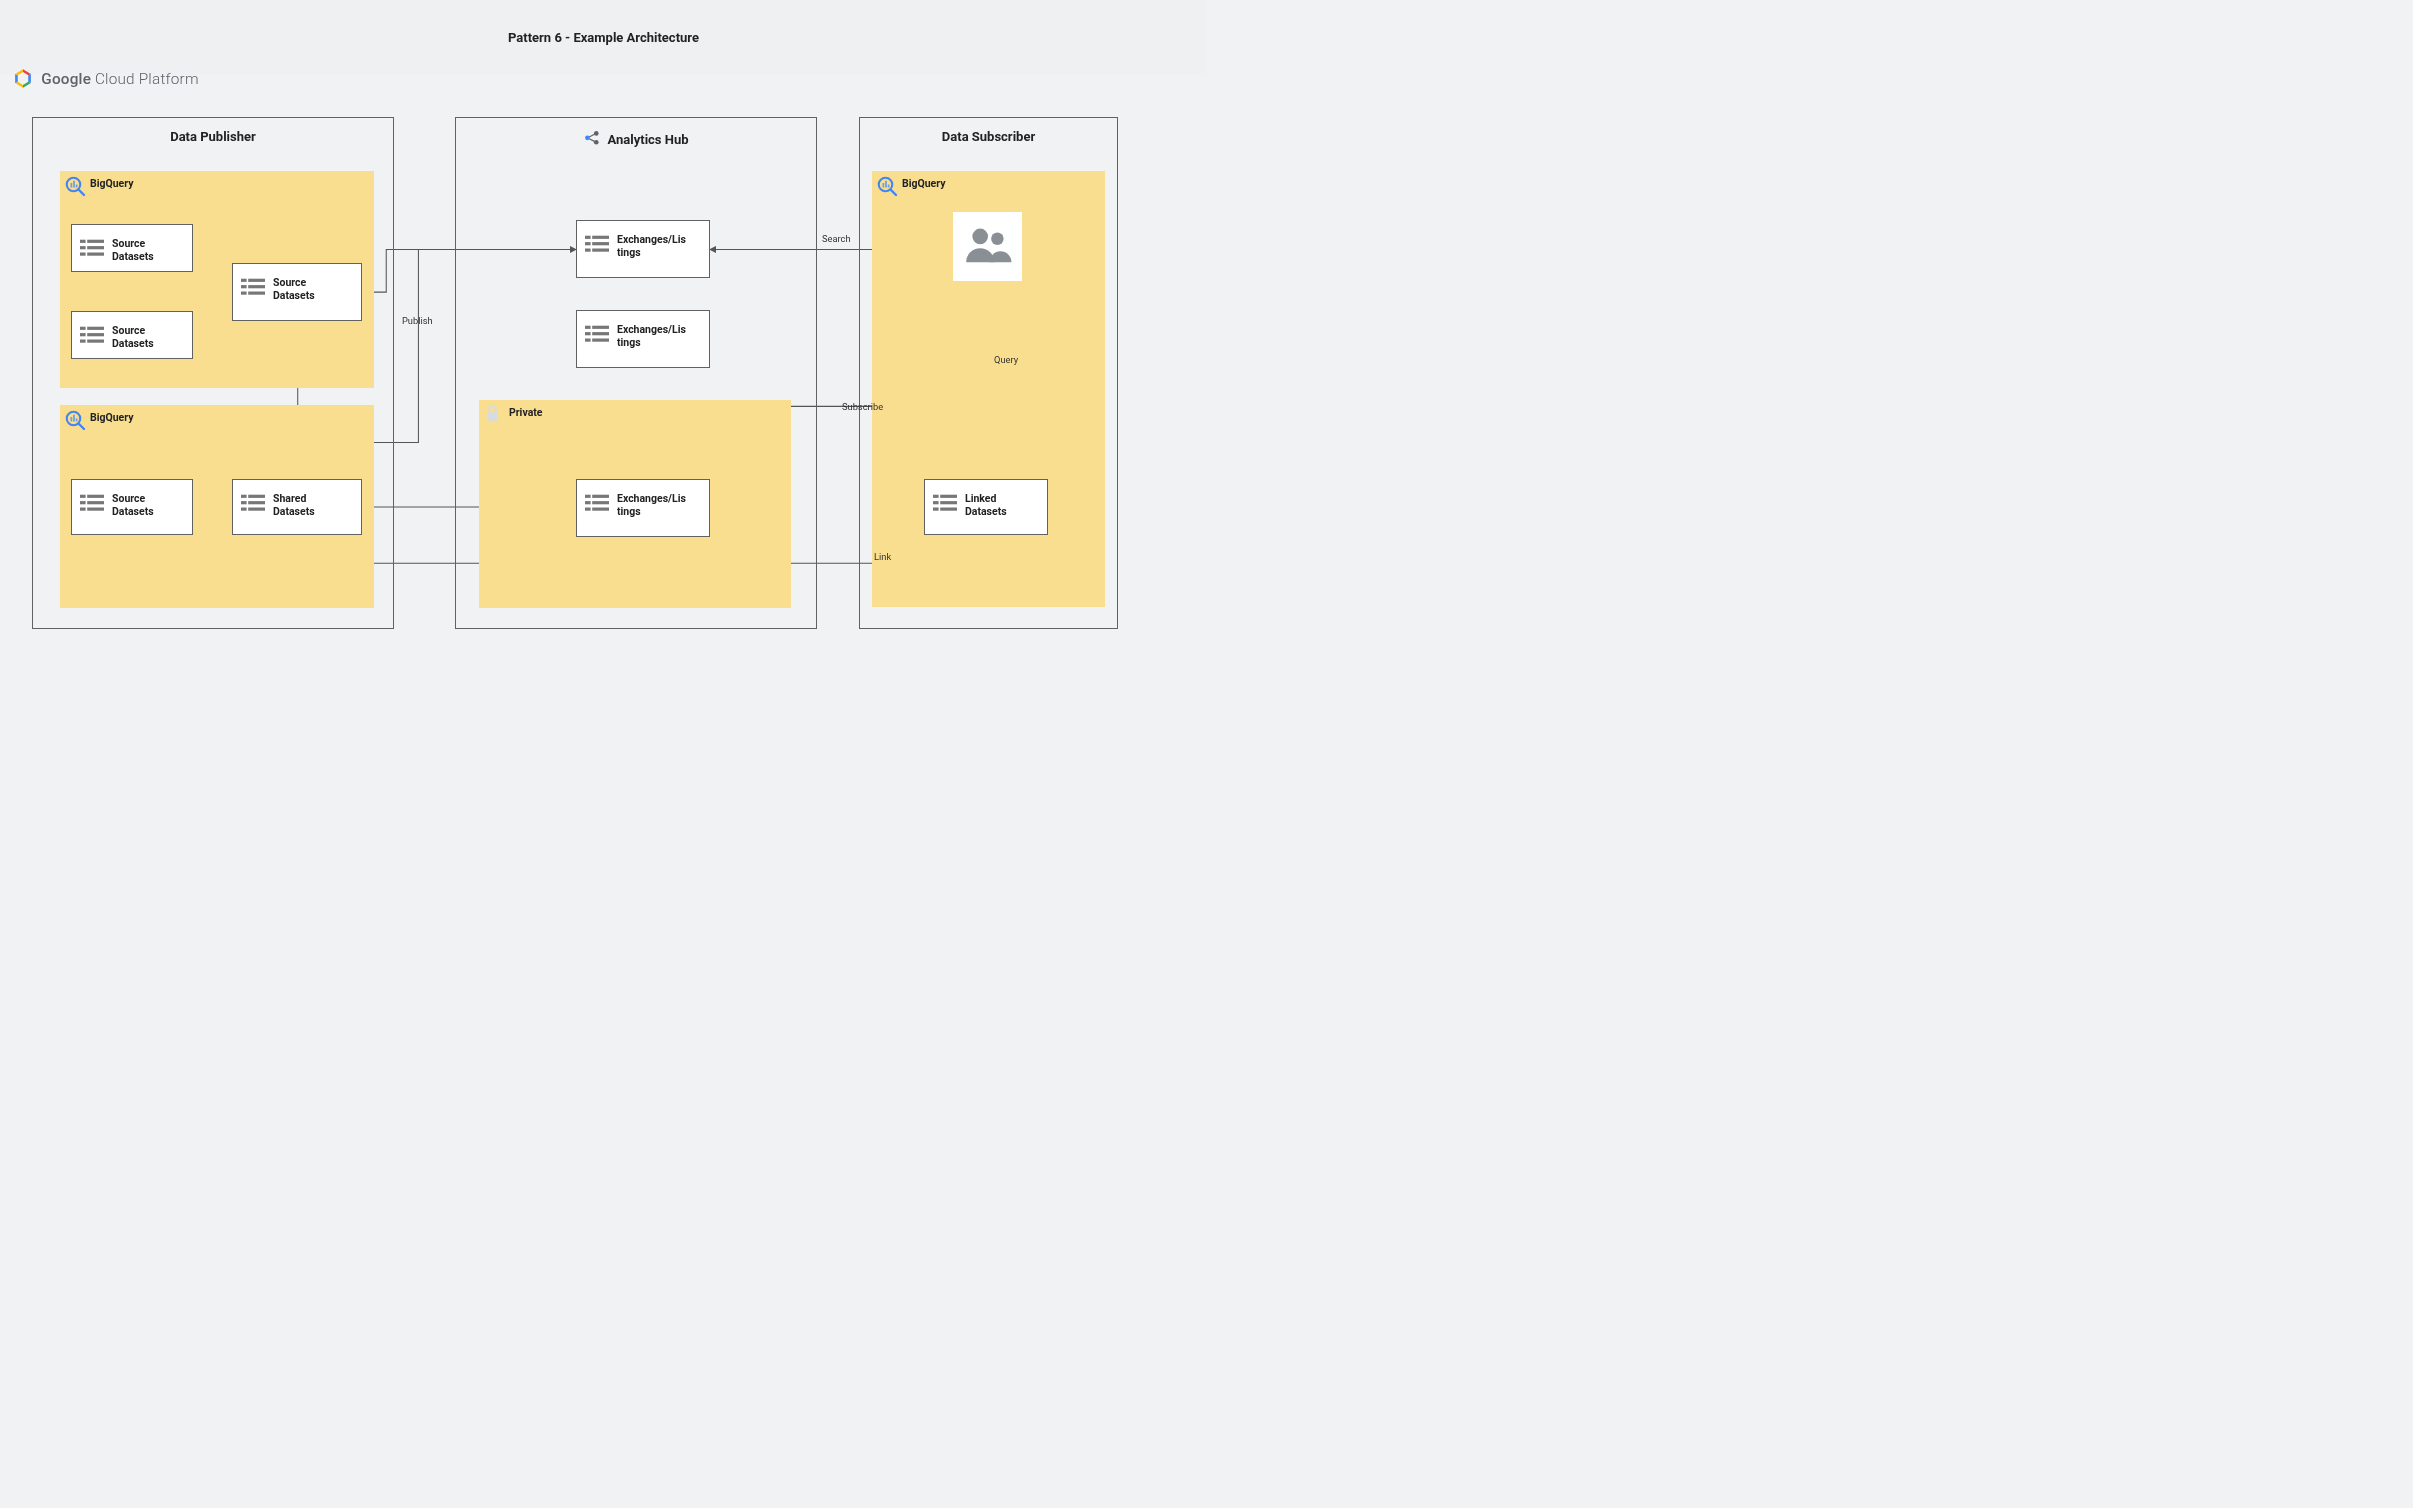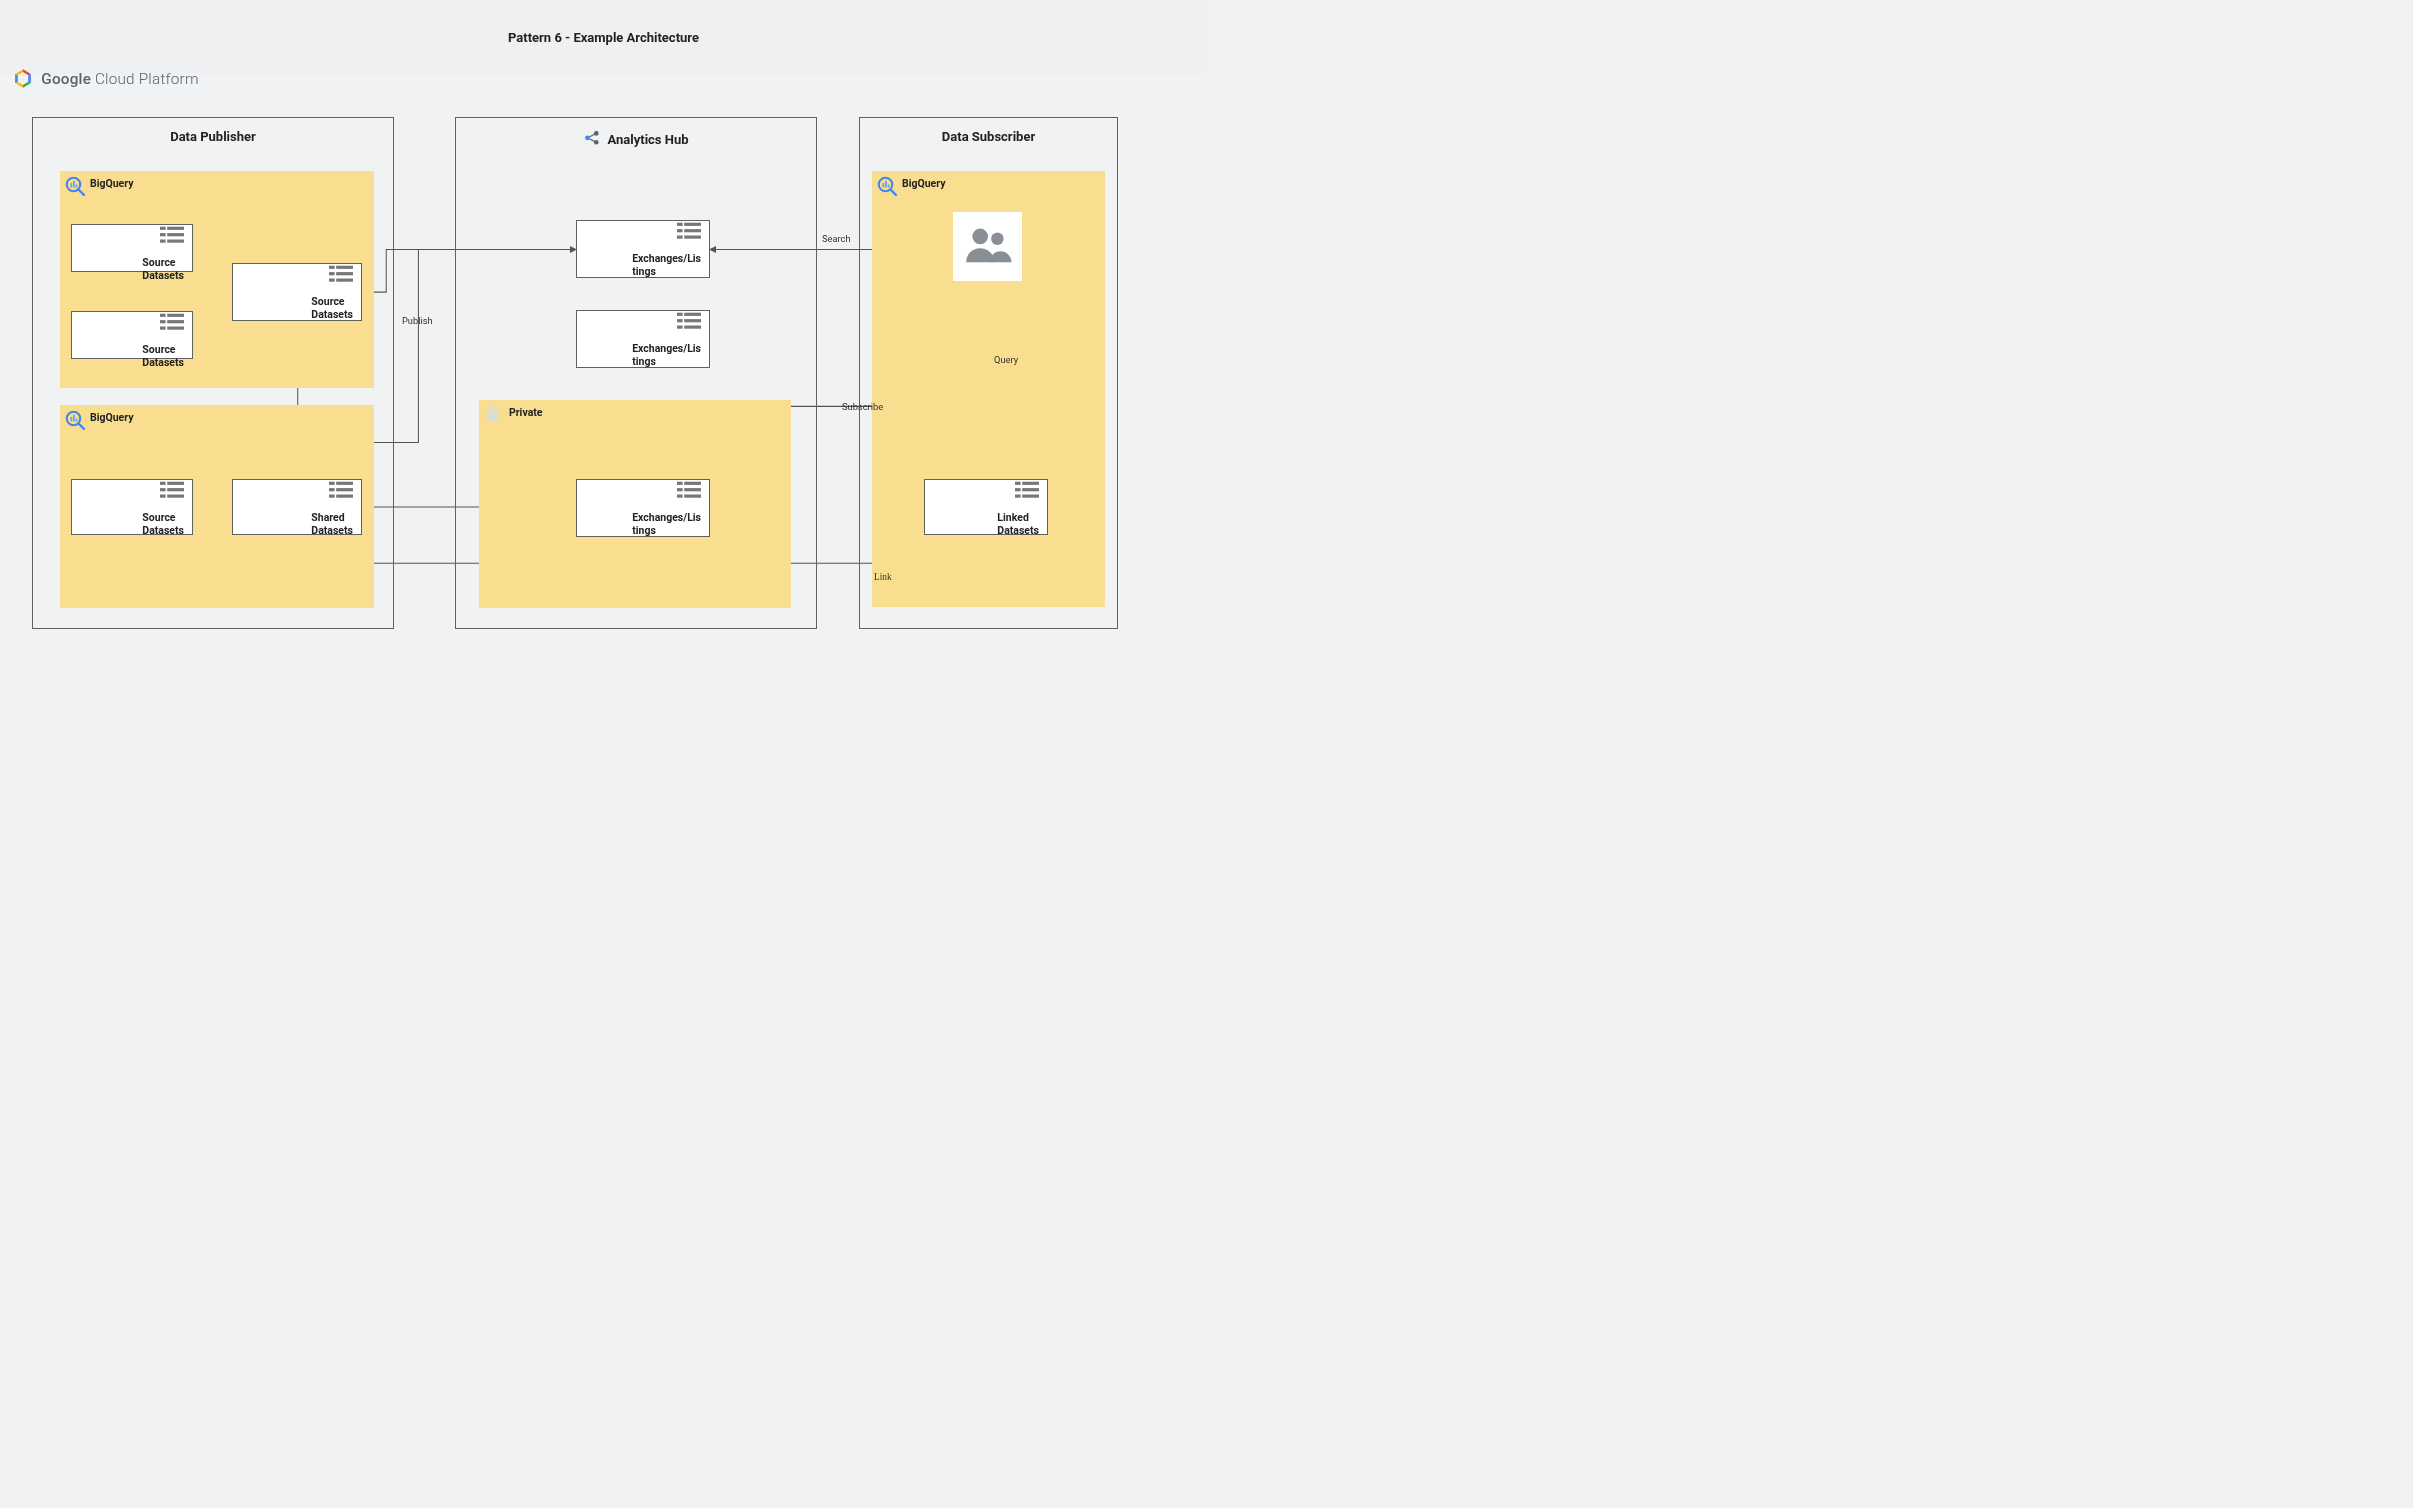--- a/index.html
+++ b/index.html
@@ -75,24 +75,23 @@
   .sub-icon {
     position: absolute;
     top: 1.6px; left: 1.6px;
     width: 24px; height: 24px;
   }
   .node {
     position: absolute;
     background: #fff;
     border: 1.2px solid #616161;
     display: flex;
-    align-items: flex-end;
+    align-items: flex-start;
     gap: 8px;
-    padding: 0 8px;
-    flex-direction: column;
+    padding: 13px 8px;
   }
   .node .ds-icon { flex: 0 0 auto; }
   .node .txt { font-weight: 700; font-size: 10.5px; line-height: 1.2; color: #222; }
   .edge-label {
     position: absolute;
     font-size: 9.3px;
     color: #333;
     background: transparent;
   }
   svg.lines { position: absolute; left: 0; top: 0; pointer-events: none; }
@@ -346,16 +345,16 @@
           <rect x="0" y="18" width="7" height="4" fill="#777"></rect>
           <rect x="9" y="18" width="21" height="4" fill="#777"></rect>
         </svg></span>
     <span class="txt">Linked<br>Datasets</span>
   </div>
 
   <div class="edge-label" style="left:402px; top:315px;">Publish</div>
   <div class="edge-label" style="left:822px; top:233px;">Search</div>
   <div class="edge-label" style="left:822px; top:401px;margin-left:20px;">Subscribe</div>
   <div class="edge-label" style="left:994px; top:354px;">Query</div>
-  <div class="edge-label" style="left:874px; top:572px;font-family:Liberation Serif, serif;">Link</div>
+  <div class="edge-label" style="left:874px; top:551px;">Link</div>
 
 </div>
 
 
 </body></html>

